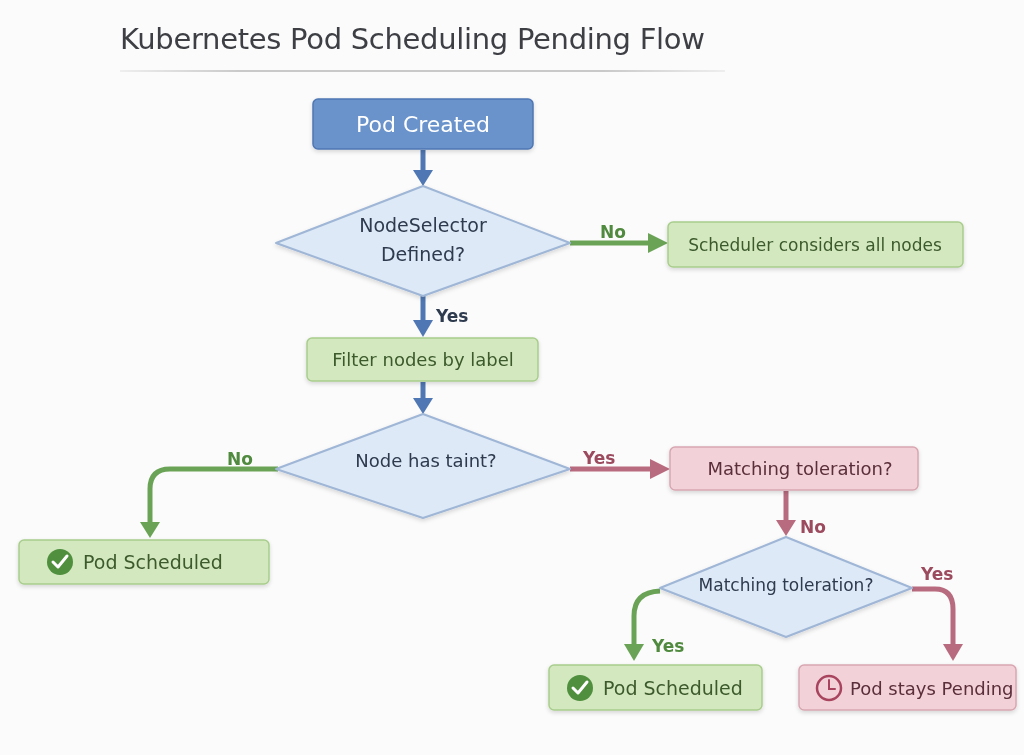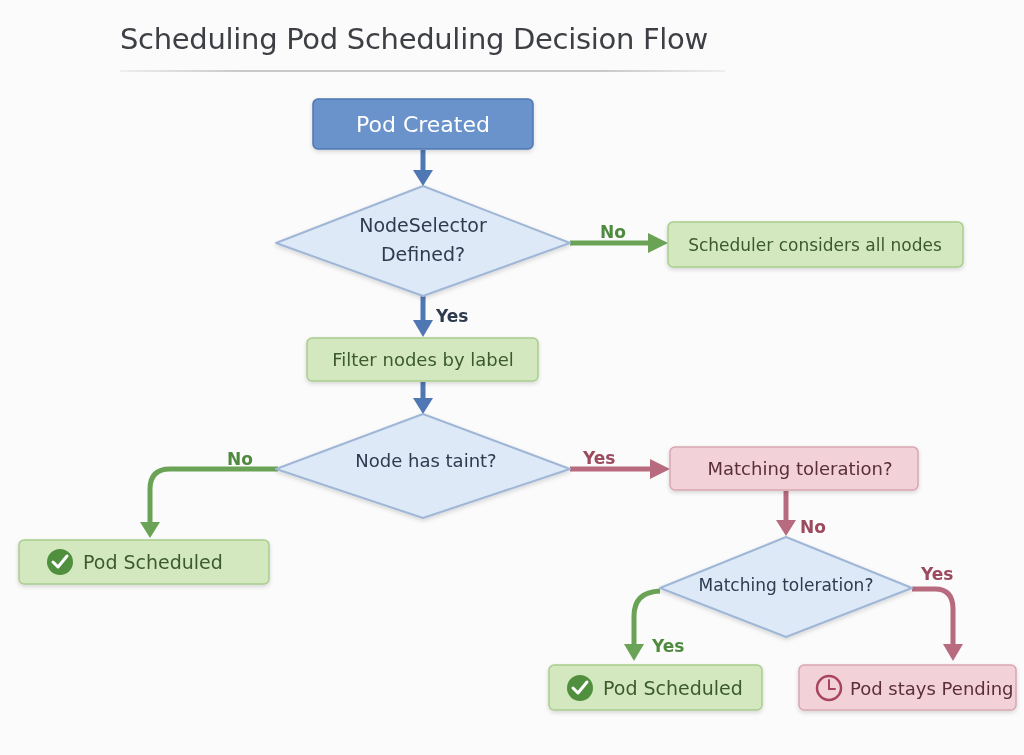--- a/index.html
+++ b/index.html
@@ -5,21 +5,21 @@
   html, body { margin:0; padding:0; background:#fbfbfb; }
   body { width:1024px; height:755px; position:relative; overflow:hidden; font-family:"DejaVu Sans", sans-serif; }
   #title { position:absolute; left:120px; top:22px; font-size:29px; color:#3d3f45; letter-spacing:-0.3px; }
   #title-rule { position:absolute; left:120px; top:70px; width:605px; height:2px; background:linear-gradient(to right, #eee, #c9c9c9 20%, #c9c9c9 80%, #eee); }
   svg { position:absolute; left:0; top:0; }
   .box-text { font-family:"DejaVu Sans", sans-serif; }
 </style>
 </head>
 <body>
 
-<div id="title">Scheduling Pod Scheduling Decision Flow</div>
+<div id="title">Kubernetes Pod Scheduling Pending Flow</div>
 <div id="title-rule"></div>
 
 <svg width="1024" height="755" viewBox="0 0 1024 755">
   <defs>
     <filter id="sh" x="-10%" y="-10%" width="120%" height="130%">
       <feDropShadow dx="0" dy="2" stdDeviation="2" flood-color="#000" flood-opacity="0.15"></feDropShadow>
     </filter>
   </defs>
 
   <g>

